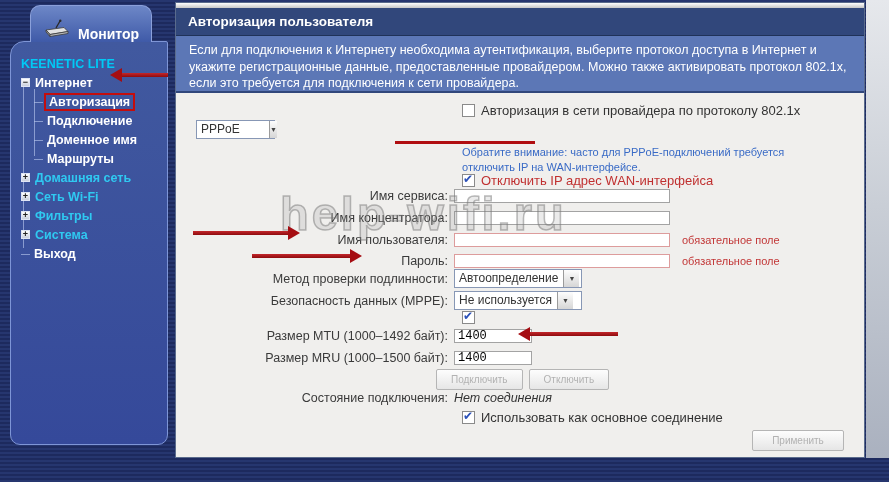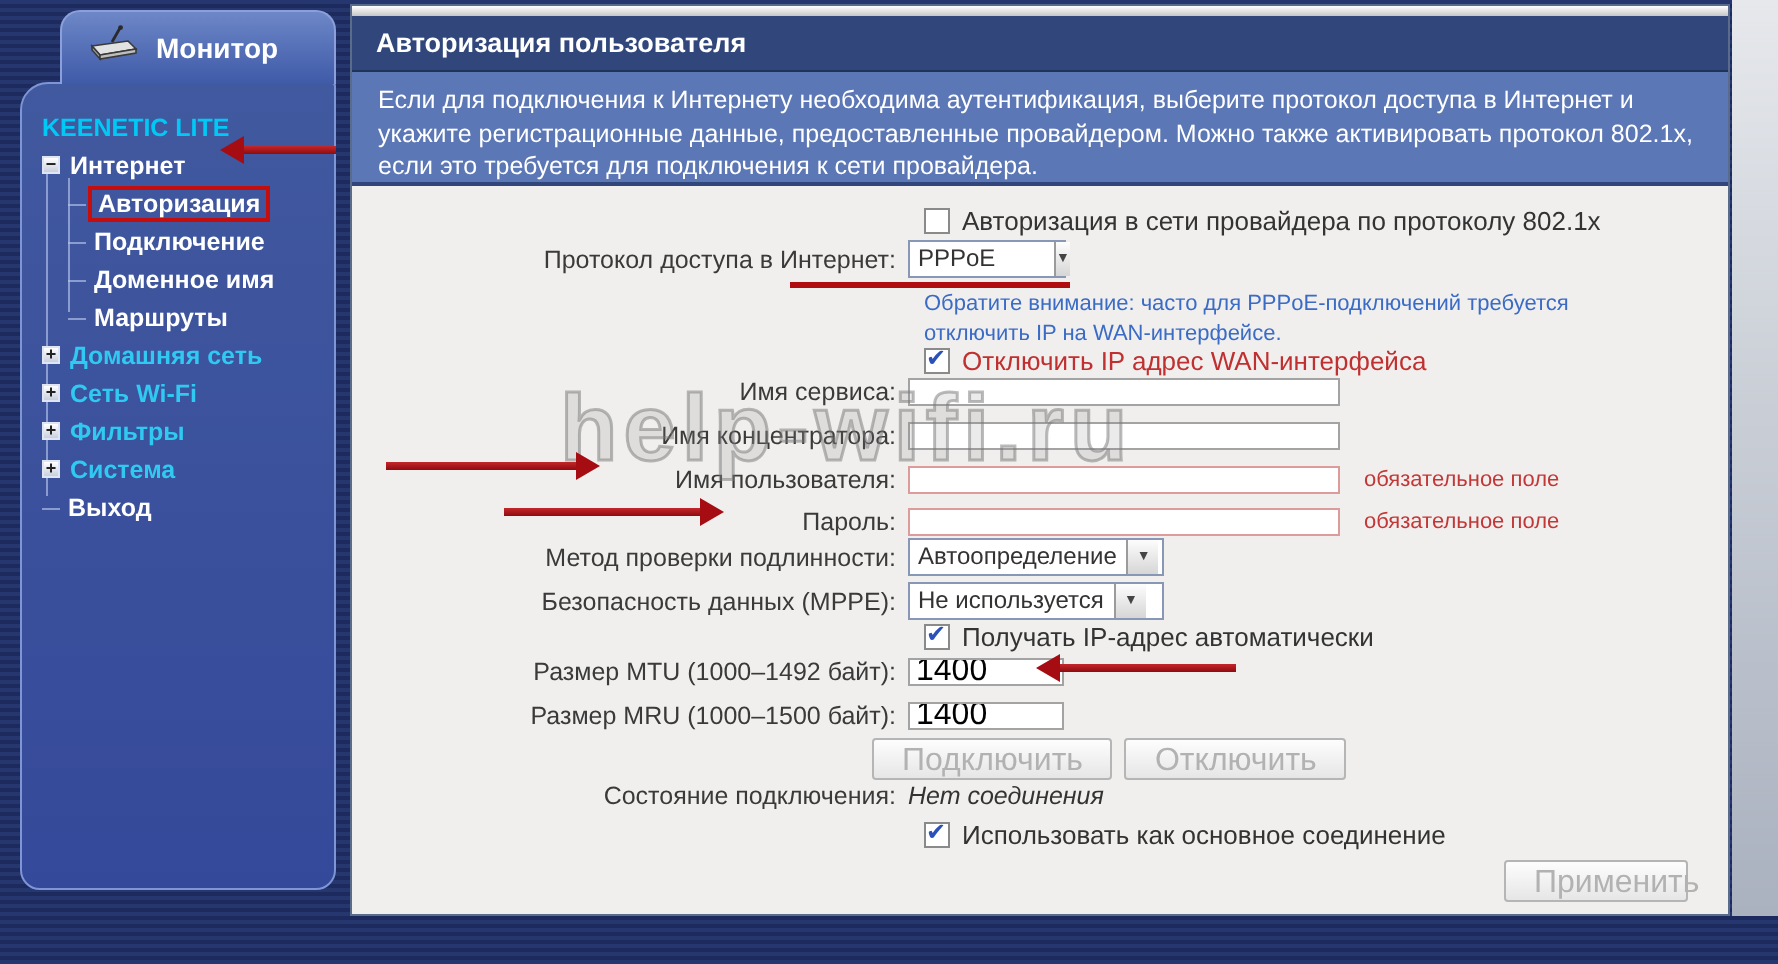--- a/index.html
+++ b/index.html
@@ -8,24 +8,24 @@
     position:relative; width:889px; height:482px; overflow:hidden;
     background:repeating-linear-gradient(to bottom, #26366f 0 2px, #1d2a5e 2px 4px);
   }
   
   .right-strip {
     position:absolute; top:0; right:0; width:23px; height:458px;
     background:linear-gradient(to bottom, #e6e8ec 0%, #c9ced6 45%, #aab1bf 100%);
   }
   
   .monitor-tab {
-    position:absolute; left:30px; top:5px; width:138px; height:37px; z-index:6;
+    position:absolute; left:30px; top:5px; width:122px; height:37px; z-index:6;
     border:1px solid #8ba0da; border-bottom:none; border-radius:10px 10px 0 0;
     background:linear-gradient(to bottom, #6d87c7, #3f5aa8);
-    display:flex; align-items:center; gap:8px; padding-left:13px;
+    display:flex; align-items:flex-end; gap:8px; padding-left:13px;
   }
   .monitor-tab .tab-label { color:#fff; font-weight:bold; font-size:14px; }
   .sidebar {
     position:absolute; left:10px; top:41px; width:158px; height:404px; z-index:5;
     background:linear-gradient(to bottom, #41599f, #35499a);
     border:1px solid #7e95d6; border-radius:14px 2px 10px 10px;
     padding:12px 6px 0 10px; color:#fff; font-size:12.5px;
   }
   .sb-trunk { position:absolute; left:12px; top:44px; width:1px; height:162px; background:rgba(180,195,235,.65); }
   .sb-row { position:relative; height:19px; display:flex; align-items:center; white-space:nowrap; cursor:pointer; }
@@ -61,38 +61,38 @@
     color:#fff; font-size:12.5px; line-height:1.32; padding:6px 14px 0 13px;
   }
   .panel-body { position:relative; flex:1; background:#f0efed; font-size:12.5px; color:#333; }
   .frow { position:absolute; left:0; right:0; display:flex; align-items:center;padding-left:20px; }
   .frow .lbl { width:258px; text-align:right; padding-right:6px; flex:none; color:#3a3a3a; }
   .r1  { top:10px;  left:266px; } .r2  { top:27px; }  .rnote { top:52px; left:266px; width:352px; }
   .r3  { top:80px;  left:266px; } .r4  { top:96px; }  .r5  { top:118px; }
   .r6  { top:140px; } .r7  { top:161px; } .r8  { top:176px; } .r9  { top:198px; }
   .r10 { top:218px; left:266px; } .r11 { top:236px; } .r12 { top:258px;align-items:flex-end; }
   .r13 { top:276px; left:240px; } .r14 { top:298px;align-items:center; } .r15 { top:317px; left:266px; }
-  .txt-input { width:216px; height:14px; border:1px solid #a3a3a3; background:#fff; font-size:16px; padding:0 3px; font-family:Liberation Sans, sans-serif; }
+  .txt-input { width:216px; height:14px; border:1px solid #a3a3a3; background:#fff; font-size:12px; padding:0 3px; font-family:Liberation Mono, monospace; }
   .txt-input.required { border:1px solid #dd9c9c; }
   .txt-input.small { width:78px; }
   .req-note { color:#c23737; font-size:11px; margin-left:12px; }
   .note-blue { color:#3a6bc6; font-size:11px; line-height:1.35; }
   .fake-select { display:flex; height:19px; border:1px solid #8797b5; background:#fff; align-items:stretch; }
   .fake-select .sel-text { padding:1px 5px 0 4px; font-size:12px; min-width:72px; }
   .fake-select .sel-btn {
     width:16px; background:linear-gradient(#fdfdfd,#d6d6d6); border-left:1px solid #9b9b9b;
     font-size:7px; color:#444; display:flex; align-items:center; justify-content:center;
   }
   .cb { width:13px; height:13px; flex:none; border:1px solid #8a8a8a; background:#fff; margin-right:6px; position:relative; }
   .cb.checked::after { content:'✔'; position:absolute; left:0; top:-3px; font-size:12px; color:#2b50b8; }
   .red-label { color:#c03030; font-size:13px; }
   .dark-label { color:#333; font-size:13px; }
   .btn {
     border:1px solid #b5b5b5; border-radius:2px; background:linear-gradient(#fdfdfd,#e6e6e6);
-    color:#b2b2b2; font-size:16px; padding:2px 14px; height:21px; font-family:"Liberation Sans",sans-serif;
+    color:#b2b2b2; font-size:10px; padding:2px 14px; height:21px; font-family:"Liberation Sans",sans-serif;
   }
   .btn + .btn { margin-left:6px; }
   .apply-btn { position:absolute; right:20px; bottom:6px; width:92px; }
   .status-val { color:#333;font-style:italic; }
   
   .wm {
     position:absolute; left:280px; top:186px; z-index:40; pointer-events:none;
     font-size:47px; font-weight:bold; letter-spacing:3px;
     color:rgba(128,128,128,0.16); -webkit-text-stroke:1.5px rgba(120,120,120,0.5);
   }
@@ -183,21 +183,20 @@
     <div class="panel-intro">Если для подключения к Интернету необходима аутентификация, выберите протокол доступа в Интернет и укажите регистрационные данные, предоставленные провайдером. Можно также активировать протокол 802.1x, если это требуется для подключения к сети провайдера.</div>
 
     <div class="panel-body">
 
       <div class="frow r1">
         <span class="cb"></span>
         <span class="dark-label">Авторизация в сети провайдера по протоколу 802.1x</span>
       </div>
 
       <div class="frow r2">
-        <span class="lbl">Протокол доступа в Интернет:</span>
         <span class="fake-select" style="width:79px">
           <span class="sel-text">PPPoE</span>
           <span class="sel-btn">▼</span>
         </span>
       </div>
 
       <div class="frow rnote">
         <span class="note-blue">Обратите внимание: часто для PPPoE-подключений требуется отключить IP на WAN-интерфейсе.</span>
       </div>
 
@@ -239,21 +238,20 @@
       <div class="frow r9">
         <span class="lbl">Безопасность данных (MPPE):</span>
         <span class="fake-select" style="width:128px">
           <span class="sel-text">Не используется</span>
           <span class="sel-btn">▼</span>
         </span>
       </div>
 
       <div class="frow r10">
         <span class="cb checked"></span>
-        <span class="dark-label">Получать IP-адрес автоматически</span>
       </div>
 
       <div class="frow r11">
         <span class="lbl">Размер MTU (1000–1492 байт):</span>
         <input class="txt-input small" type="text" value="1400" style="">
       </div>
 
       <div class="frow r12">
         <span class="lbl">Размер MRU (1000–1500 байт):</span>
         <input class="txt-input small" type="text" value="1400" style="">

